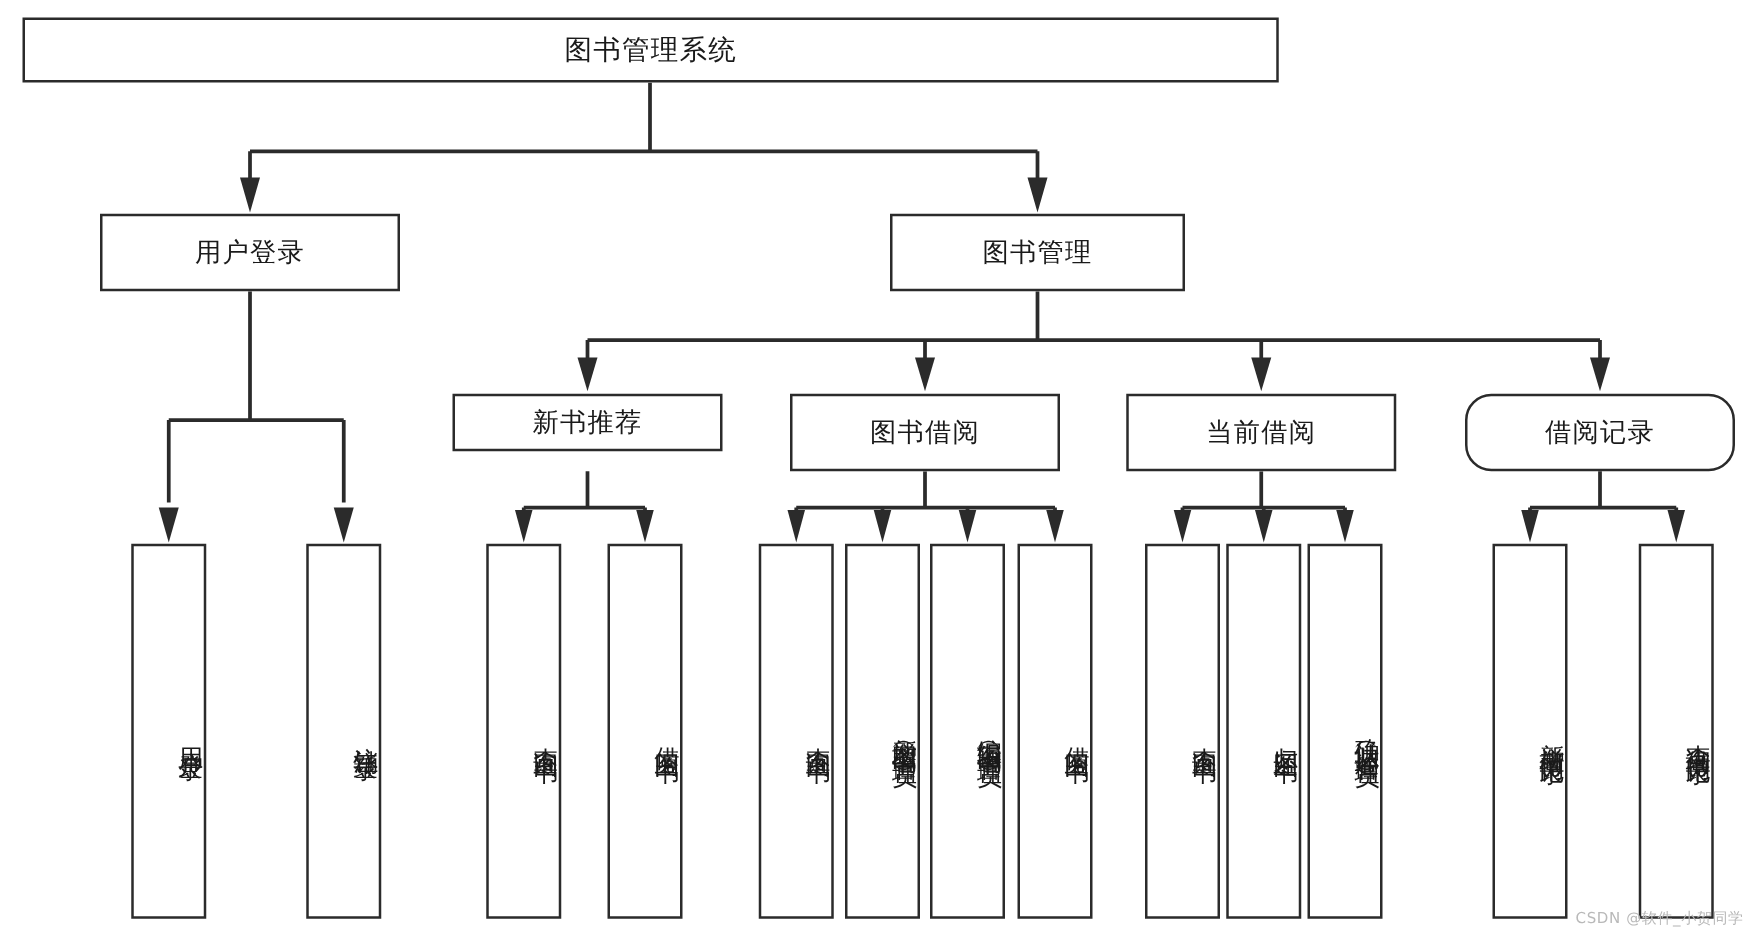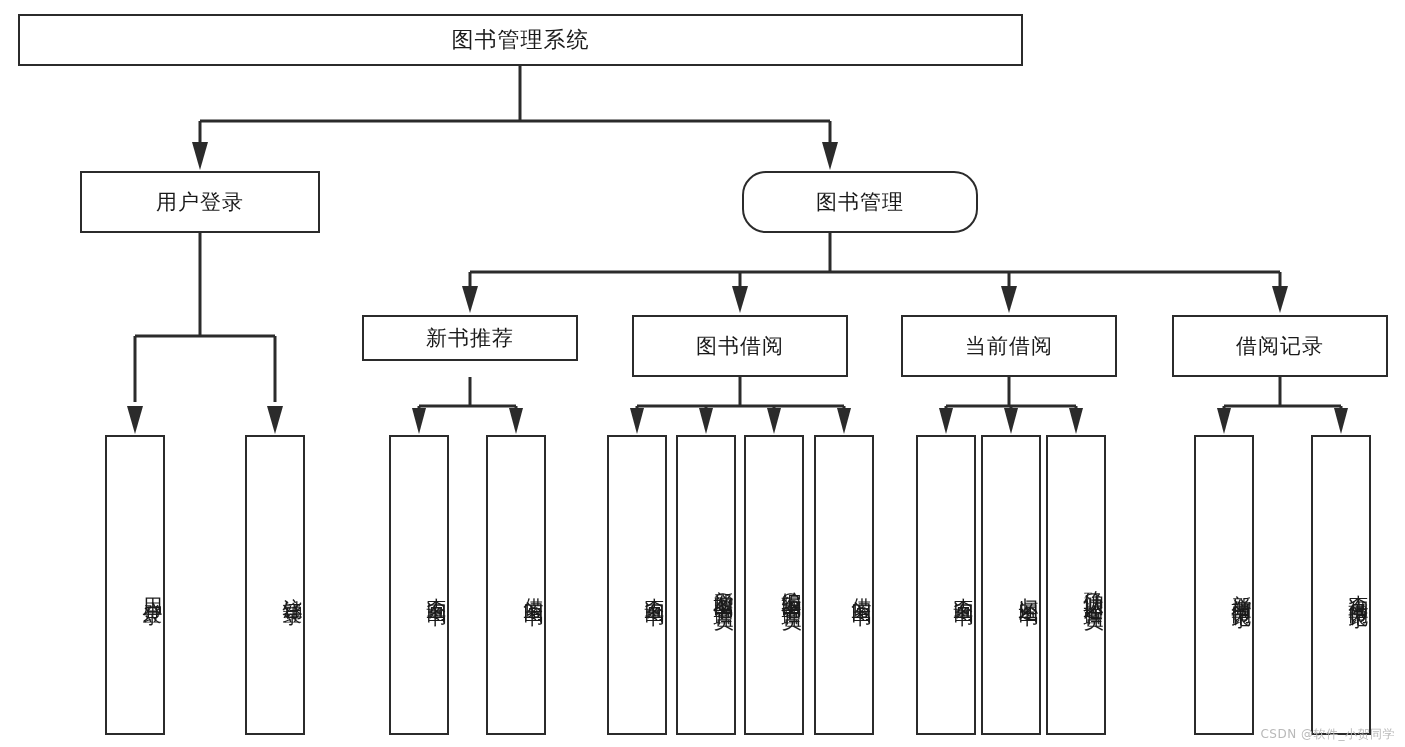--- a/index.html
+++ b/index.html
@@ -119,34 +119,34 @@
     </g>
   </svg>
 
   <div class="node h root" style="left:18px;top:14px;width:1005px;height:52px;">
     <span>图书管理系统</span>
   </div>
 
   <div class="node h" style="left:80px;top:171px;width:240px;height:62px;">
     <span>用户登录</span>
   </div>
-  <div class="node h" style="left:742px;top:171px;width:236px;height:62px;border-radius:24px;">
+  <div class="node h" style="left:712px;top:171px;width:236px;height:62px;">
     <span>图书管理</span>
   </div>
 
   <div class="node h" style="left:362px;top:315px;width:216px;height:46px;">
     <span>新书推荐</span>
   </div>
   <div class="node h" style="left:632px;top:315px;width:216px;height:62px;">
     <span>图书借阅</span>
   </div>
   <div class="node h" style="left:901px;top:315px;width:216px;height:62px;">
     <span>当前借阅</span>
   </div>
-  <div class="node h" style="left:1172px;top:315px;width:216px;height:62px;">
+  <div class="node h" style="left:1172px;top:315px;width:216px;height:62px;border-radius:21px;">
     <span>借阅记录</span>
   </div>
 
   <div class="node v" style="left:105px;top:435px;width:60px;height:300px;">
     <span>用户登录</span>
   </div>
   <div class="node v" style="left:245px;top:435px;width:60px;height:300px;">
     <span>注销登录</span>
   </div>
 

